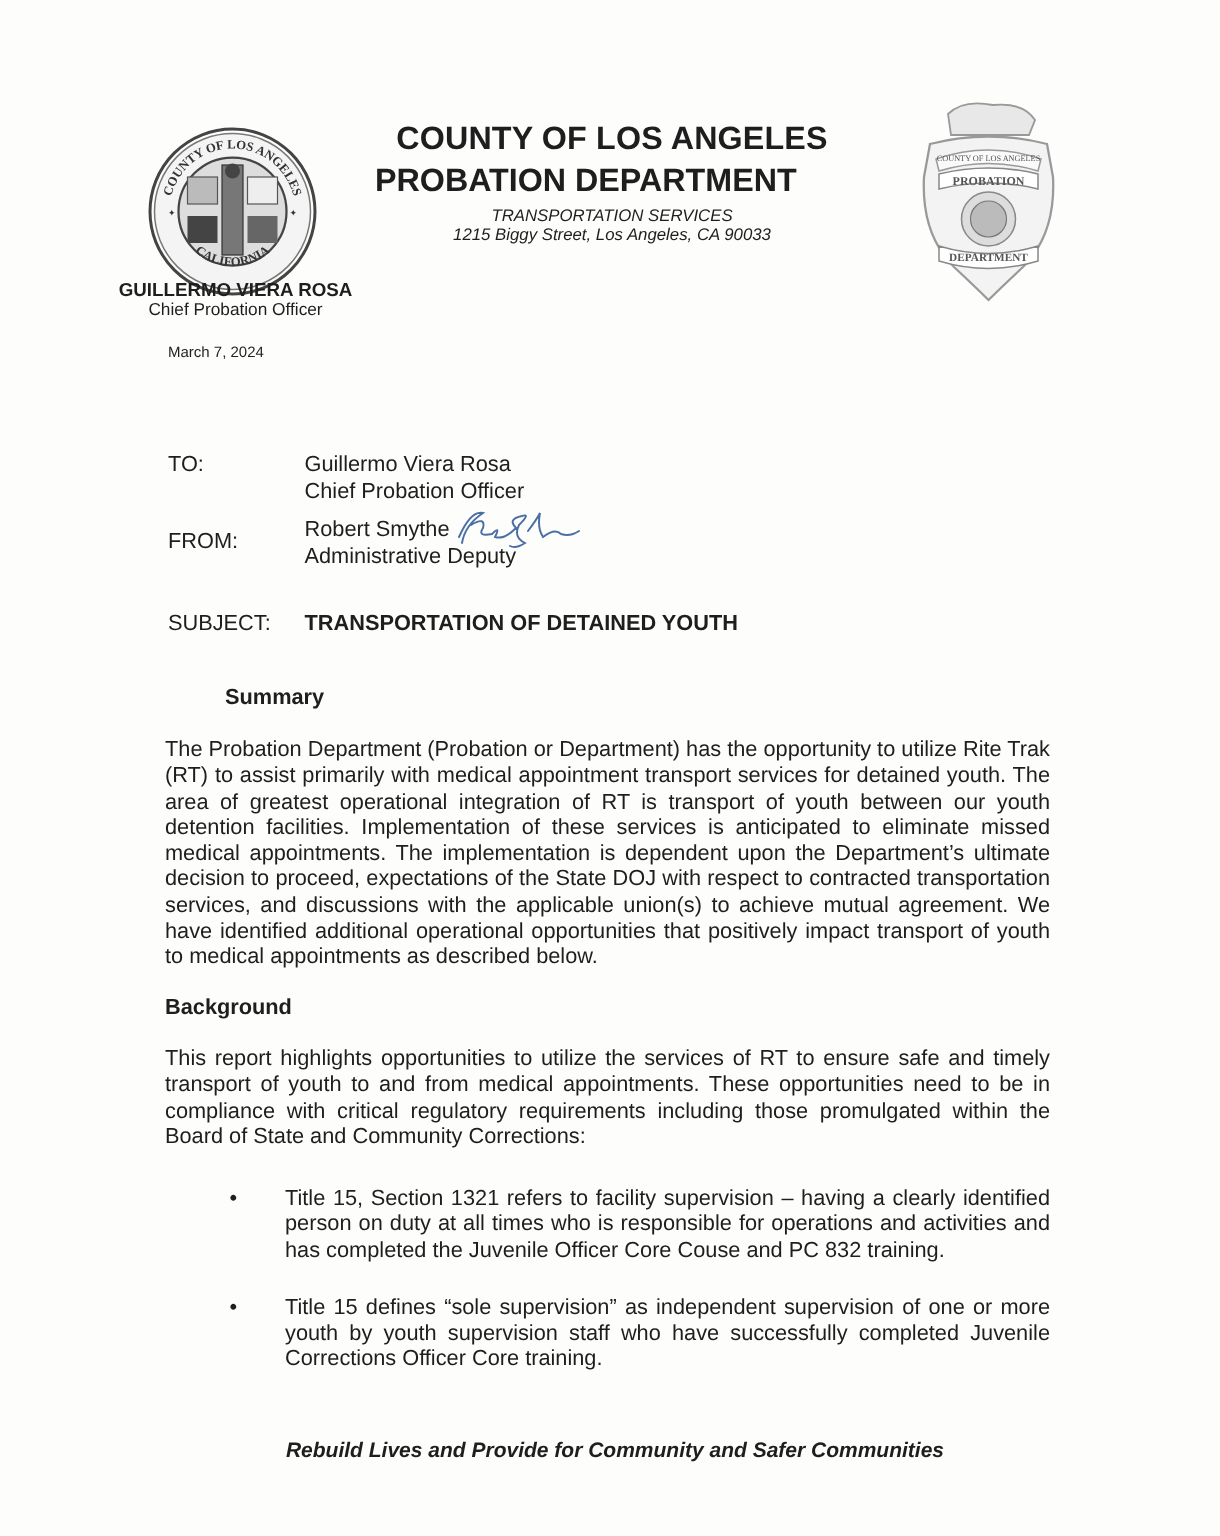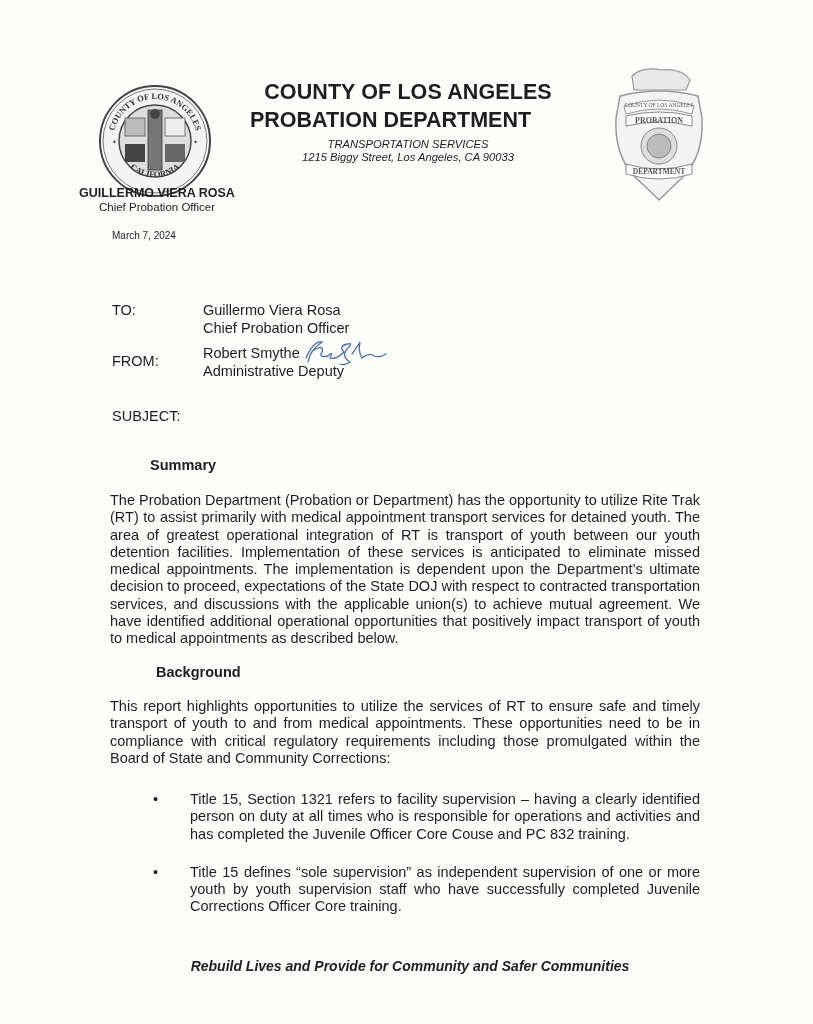--- a/index.html
+++ b/index.html
@@ -97,26 +97,27 @@
 </div>
 
 <div class="abs signature">
   <svg width="92" height="36" viewBox="0 0 92 36">
     <path d="M6 22 Q14 4 22 6 Q10 14 8 26 M14 14 Q24 8 22 16 Q18 22 28 20 Q34 14 30 22 Q36 24 44 16 Q38 10 48 8 Q54 6 46 14 Q42 22 50 26 Q44 30 40 28 M52 18 Q58 10 60 6 Q58 16 62 22 Q70 16 74 20 Q80 22 86 18" fill="none" stroke="#4a6fa5" stroke-width="1.3" stroke-linecap="round"></path>
   </svg>
 </div>
 
 <div class="abs label" style="left:112px; top:408px;">SUBJECT:</div>
 <div class="abs subject-val">
+  <span>TRANSPORTATION OF DETAINED YOUTH</span>
 </div>
 
 <div class="abs heading" style="left:110px; top:457px;margin-left:40px;">Summary</div>
 <div class="abs para" style="top:492px;">The Probation Department (Probation or Department) has the opportunity to utilize Rite Trak (RT) to assist primarily with medical appointment transport services for detained youth.  The area of greatest operational integration of RT is transport of youth between our youth detention facilities.  Implementation of these services is anticipated to eliminate missed medical appointments.  The implementation is dependent upon the Department’s ultimate decision to proceed, expectations of the State DOJ with respect to contracted transportation services, and discussions with the applicable union(s) to achieve mutual agreement.  We have identified additional operational opportunities that positively impact transport of youth to medical appointments as described below.</div>
 
-<div class="abs heading" style="left:110px; top:664px;margin-left:46px;">Background</div>
+<div class="abs heading" style="left:110px; top:664px;">Background</div>
 <div class="abs para" style="top:698px;">This report highlights opportunities to utilize the services of RT to ensure safe and timely transport of youth to and from medical appointments.  These opportunities need to be in compliance with critical regulatory requirements including those promulgated within the Board of State and Community Corrections:</div>
 
 <div class="abs bullet-wrap" style="top:791px;">
   <div class="bullet">
     <span class="dot">•</span>
     <span>Title 15, Section 1321 refers to facility supervision – having a clearly identified person on duty at all times who is responsible for operations and activities and has completed the Juvenile Officer Core Couse and PC 832 training.</span>
   </div>
   <div class="bullet" style="margin-top:21px;">
     <span class="dot">•</span>
     <span>Title 15 defines “sole supervision” as independent supervision of one or more youth by youth supervision staff who have successfully completed Juvenile Corrections Officer Core training.</span>

